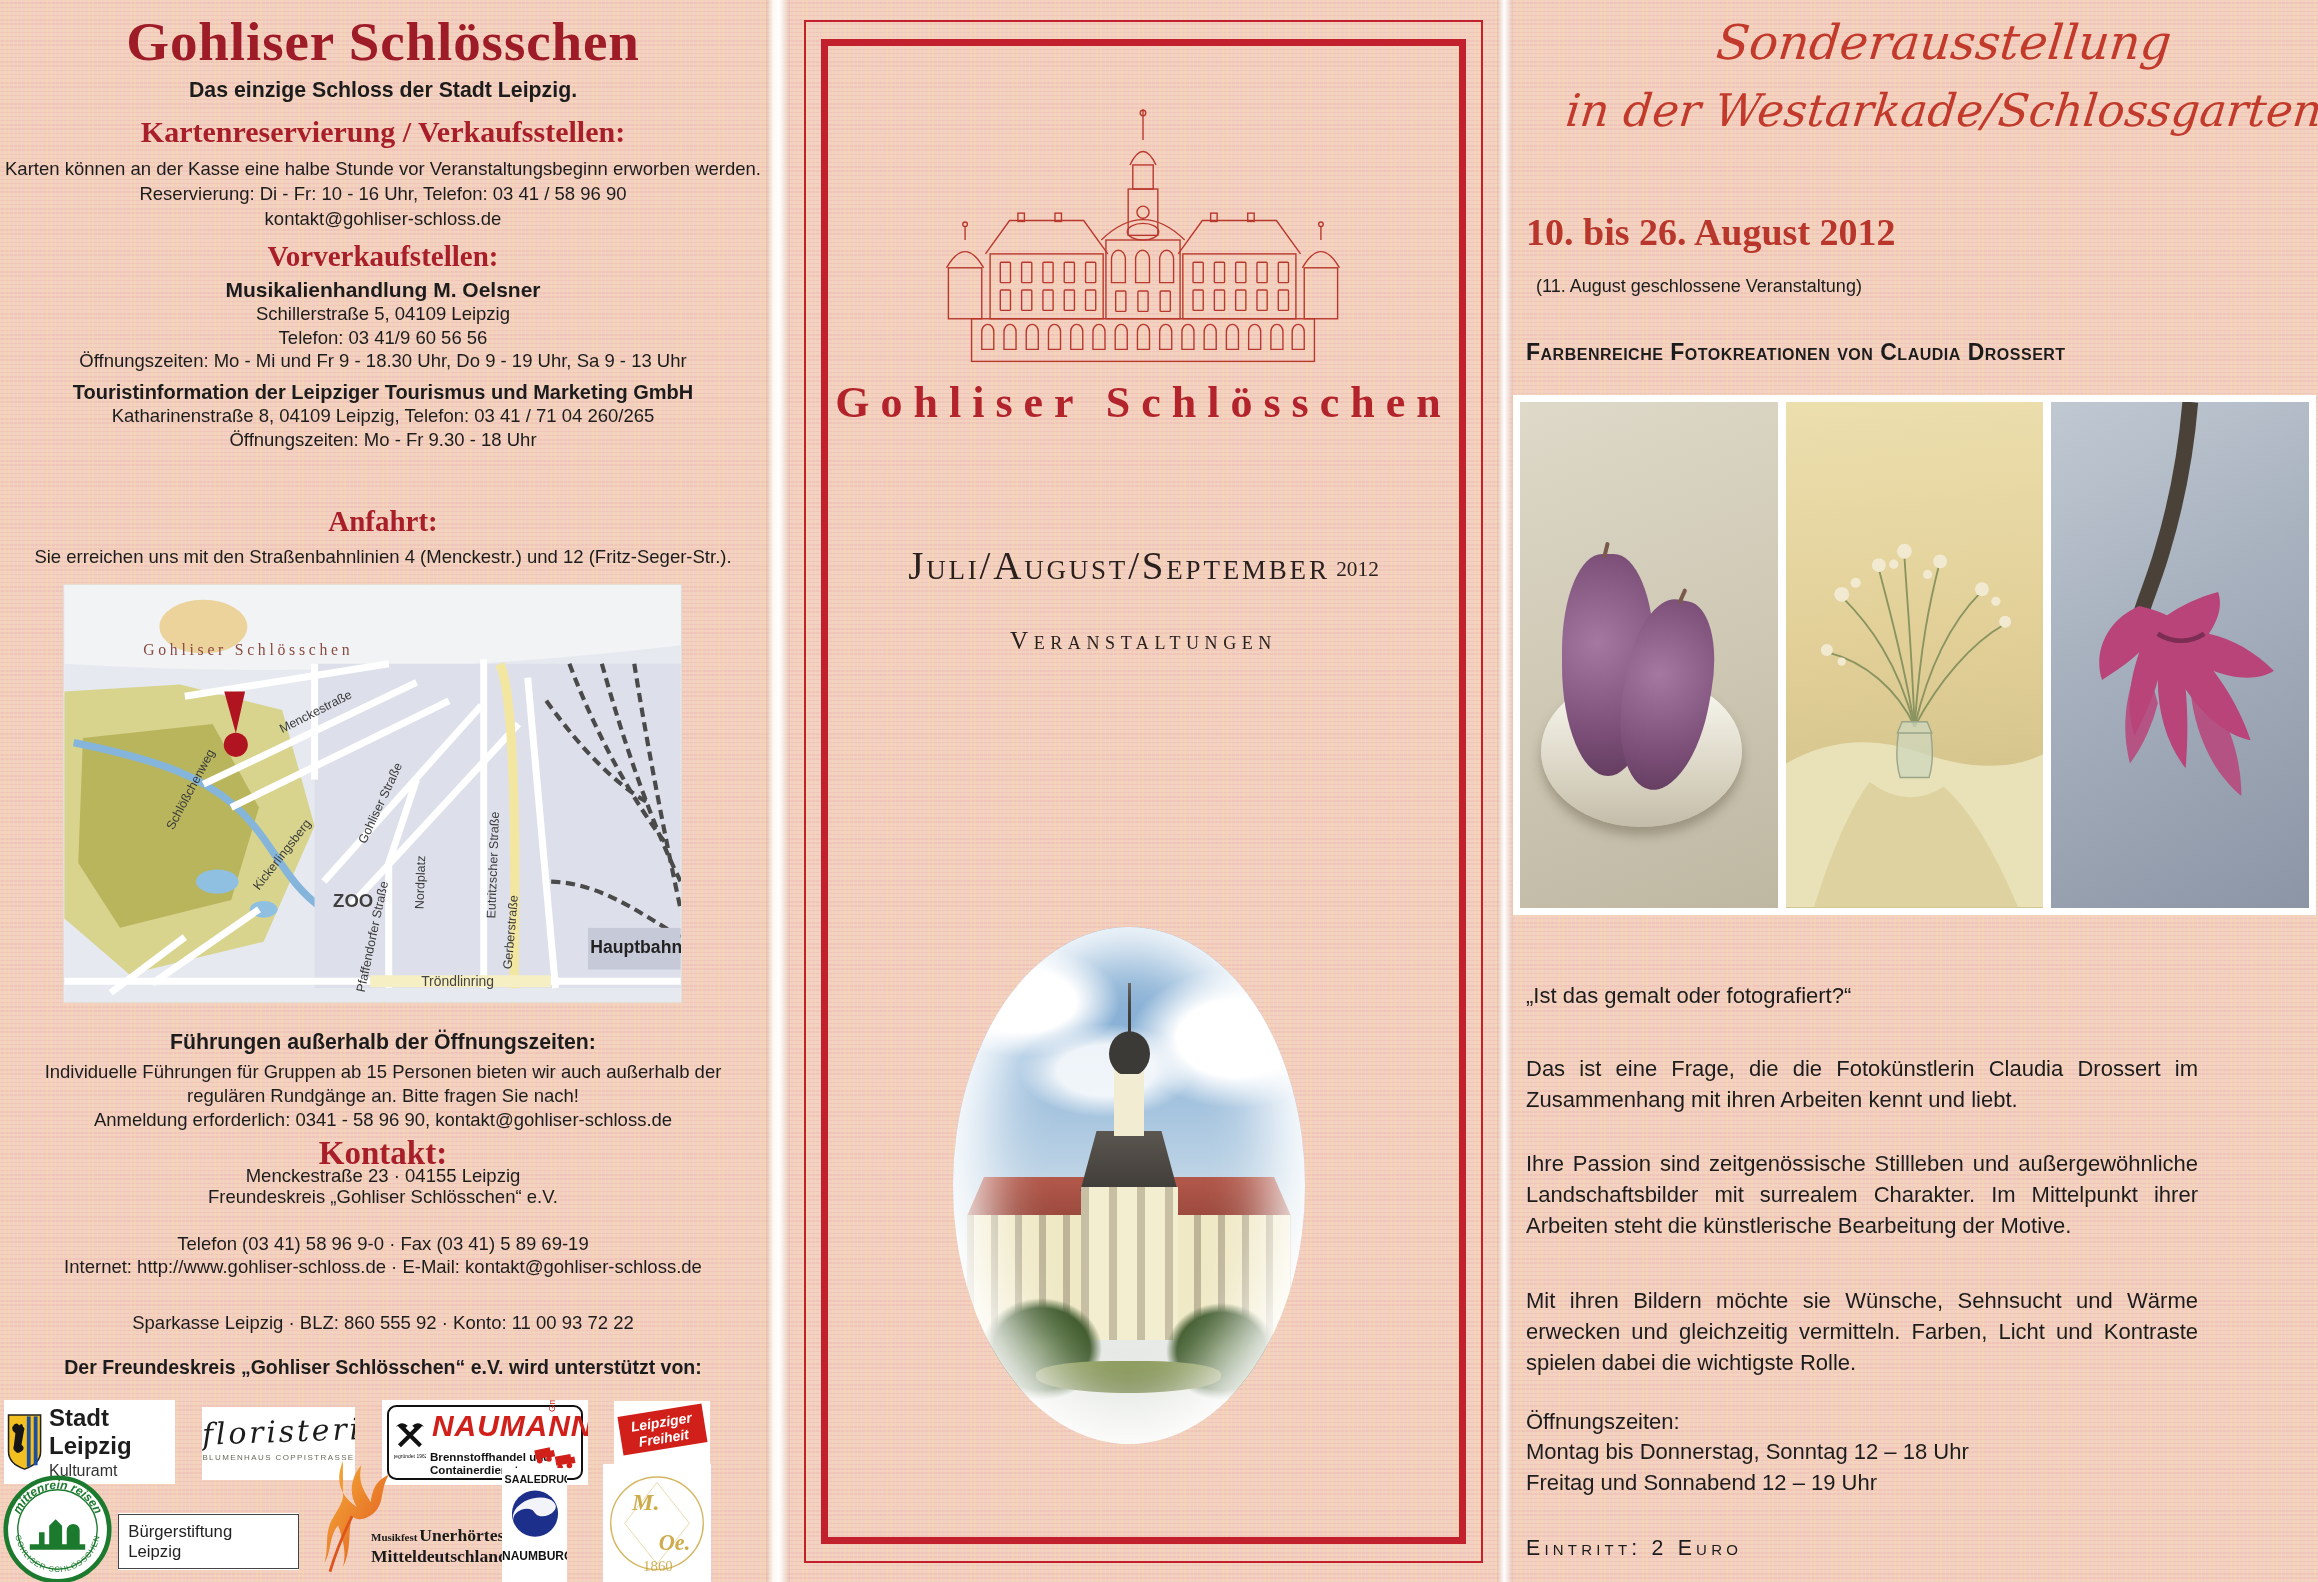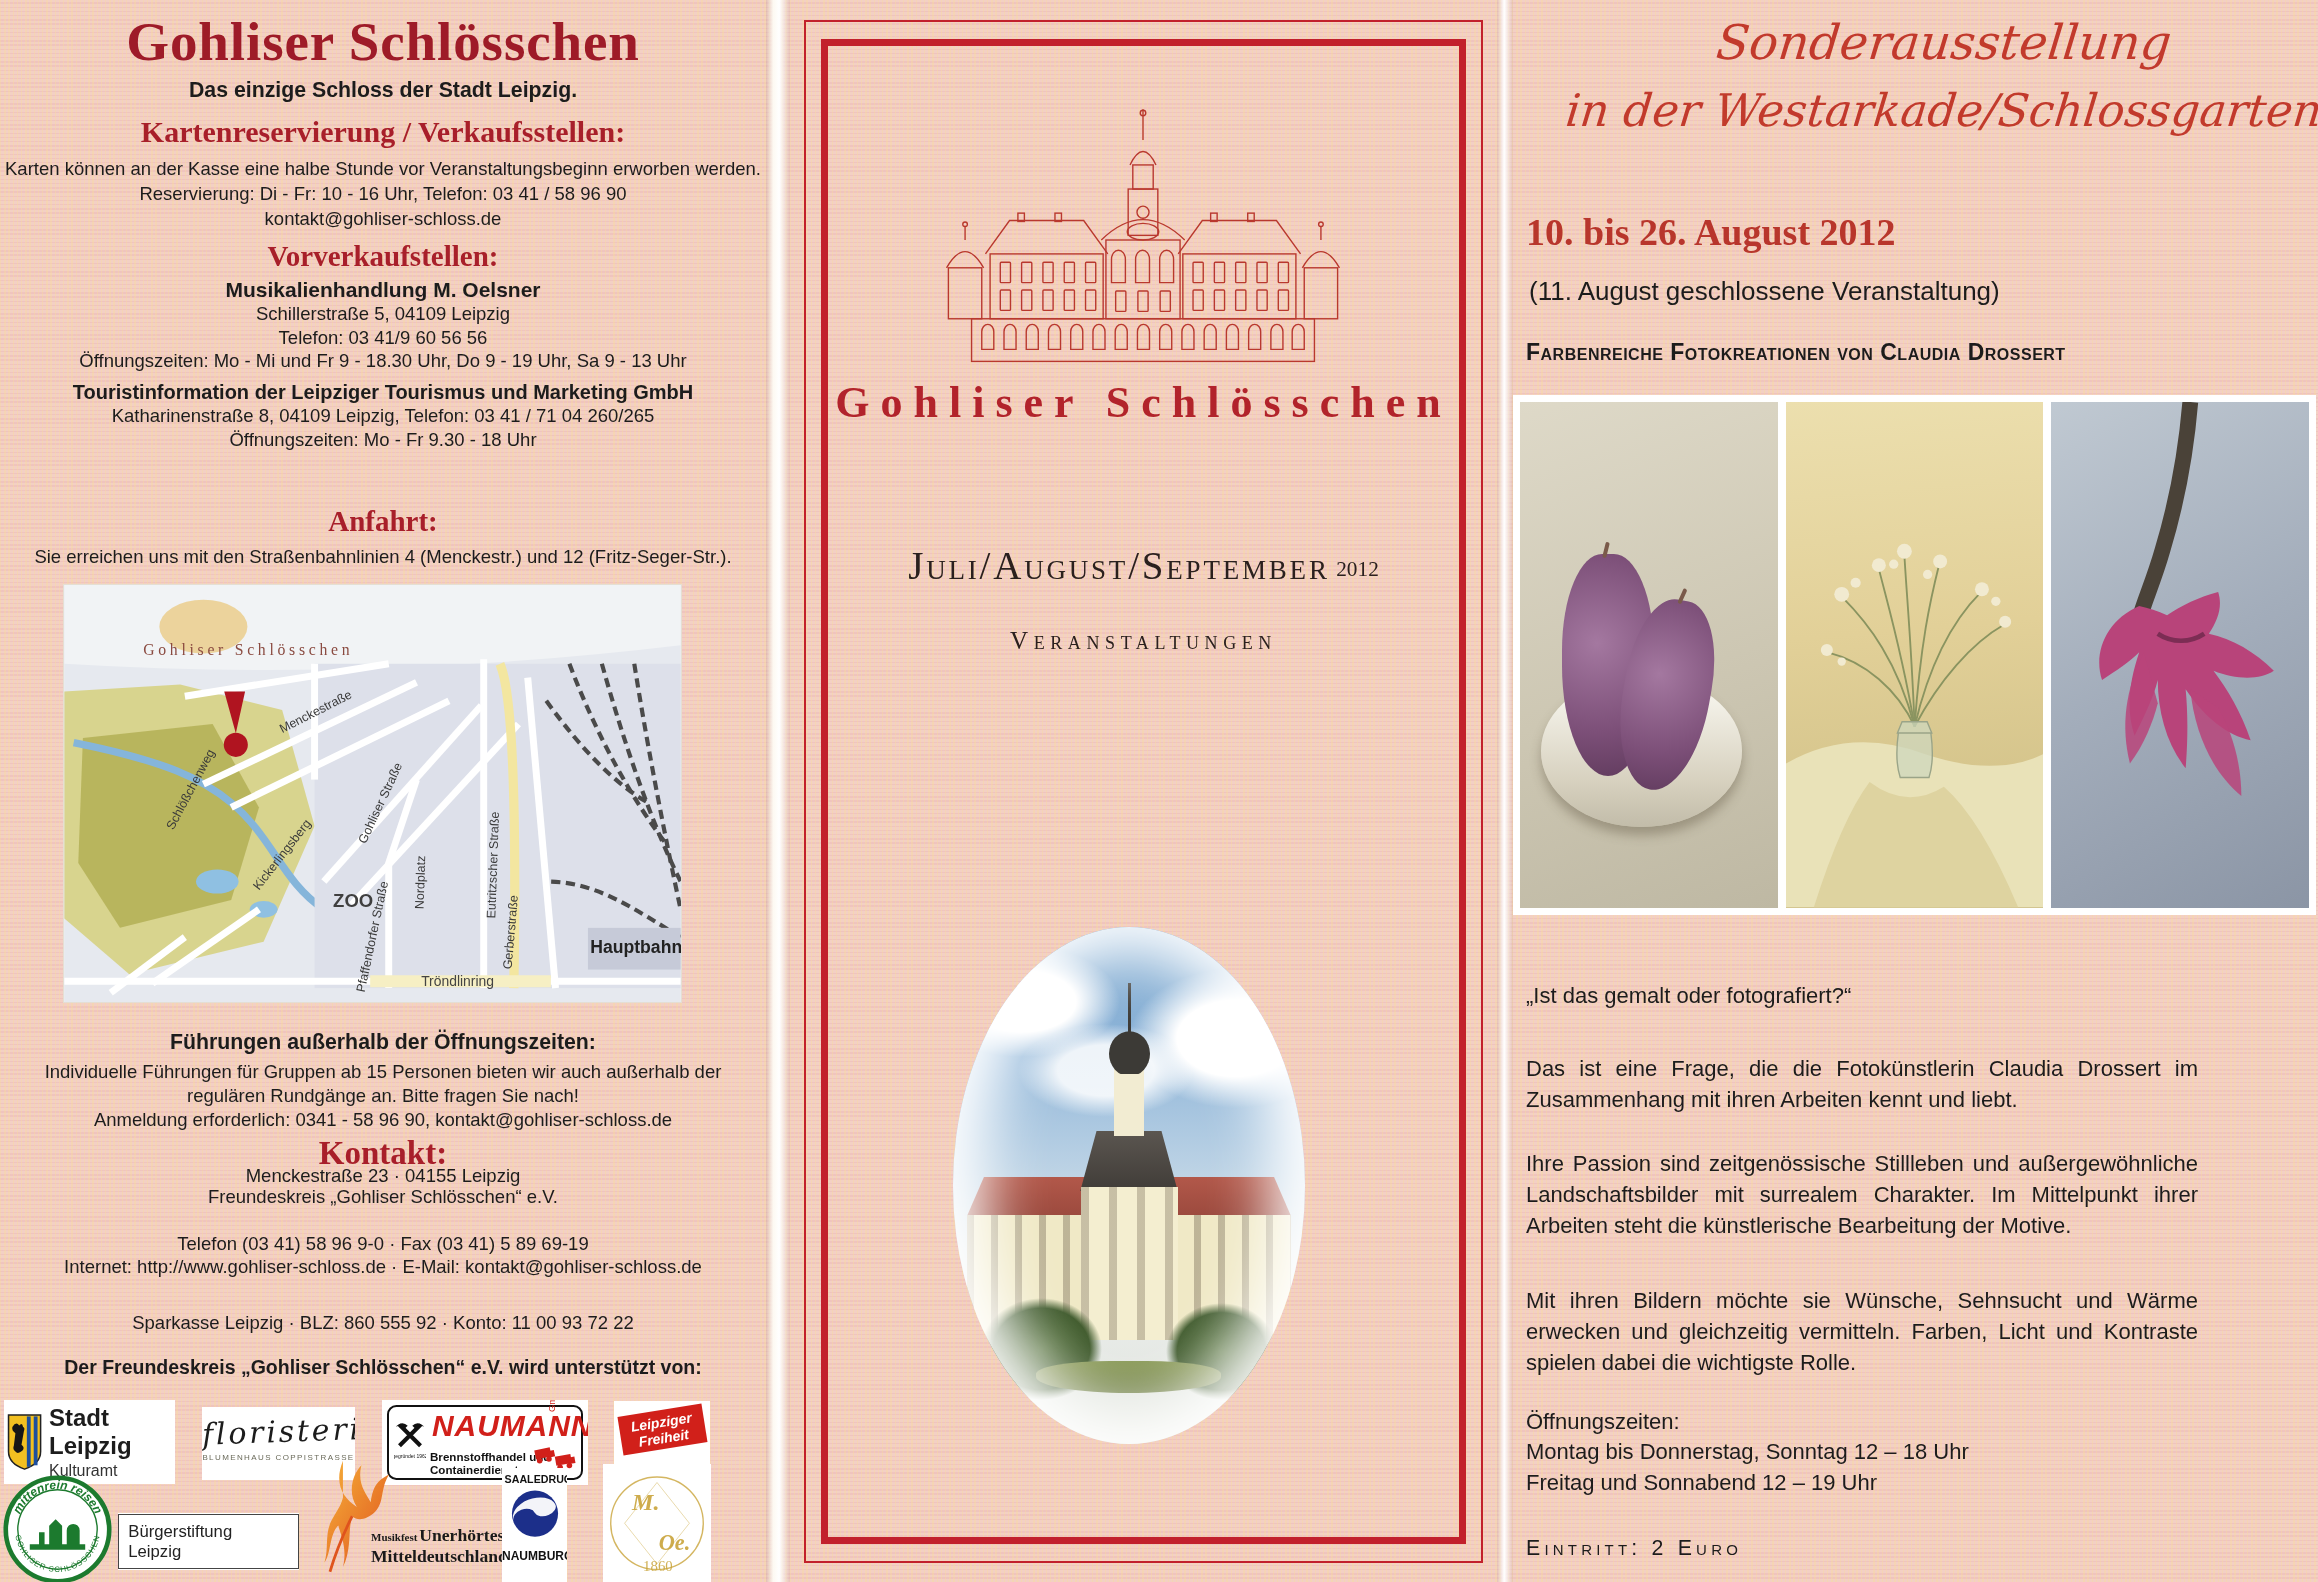--- a/index.html
+++ b/index.html
@@ -66,21 +66,21 @@
   .ov-spire { position:absolute; background:#3c3a36; }
   .ov-green { position:absolute; border-radius:50%; background:radial-gradient(closest-side,#55713c,#3f5a2c 80%, rgba(63,90,44,0)); }
   .ov-bed { position:absolute; background:linear-gradient(#8a9a58,#74844a); border-radius:40% 40% 50% 50%; }
 
   
   #rp-script1, #rp-script2 { width:100%; text-align:center; color:#c23a2c;
     font-family:"DejaVu Serif", serif; font-style:italic; transform:skewX(-6deg); }
   #rp-script1 { top:14px; font-size:48px; }
   #rp-script2 { top:84px; font-size:45px; }
   #rp-date { top:210px; left:13px; font-size:38px; color:#b8362c; }
-  #rp-note { top:276px; left:16px; font-size:26px; }
+  #rp-note { top:276px; left:23px; font-size:18px; }
   #rp-exh { top:339px; left:13px; font-size:23px; font-weight:bold; font-variant:small-caps; letter-spacing:0.5px; }
   #rp-photos { top:395px; left:0; width:803px; height:520px; background:#fff;
     display:flex; gap:8.3px; padding:7.4px; }
   .photo { flex:1 1 0; position:relative; overflow:hidden; }
   #photo-figs { background:linear-gradient(160deg,#ded9c8 0%,#cdc7b3 55%,#beb8a3 100%); }
   #photo-flowers { background:linear-gradient(175deg,#ecdfae 0%,#e2d098 45%,#d3c38a 80%,#cabb84 100%); }
   #photo-wilted { background:linear-gradient(150deg,#c0c9d2 0%,#a3adbb 50%,#8b95a5 100%); }
   .bowl { position:absolute; left:8%; bottom:16%; width:78%; height:30%;
     border-radius:50%; background:linear-gradient(#fcfbf5,#d7d1bf 70%,#c2bca9);
     box-shadow:0 8.3px 11px rgba(80,70,50,.35); }

